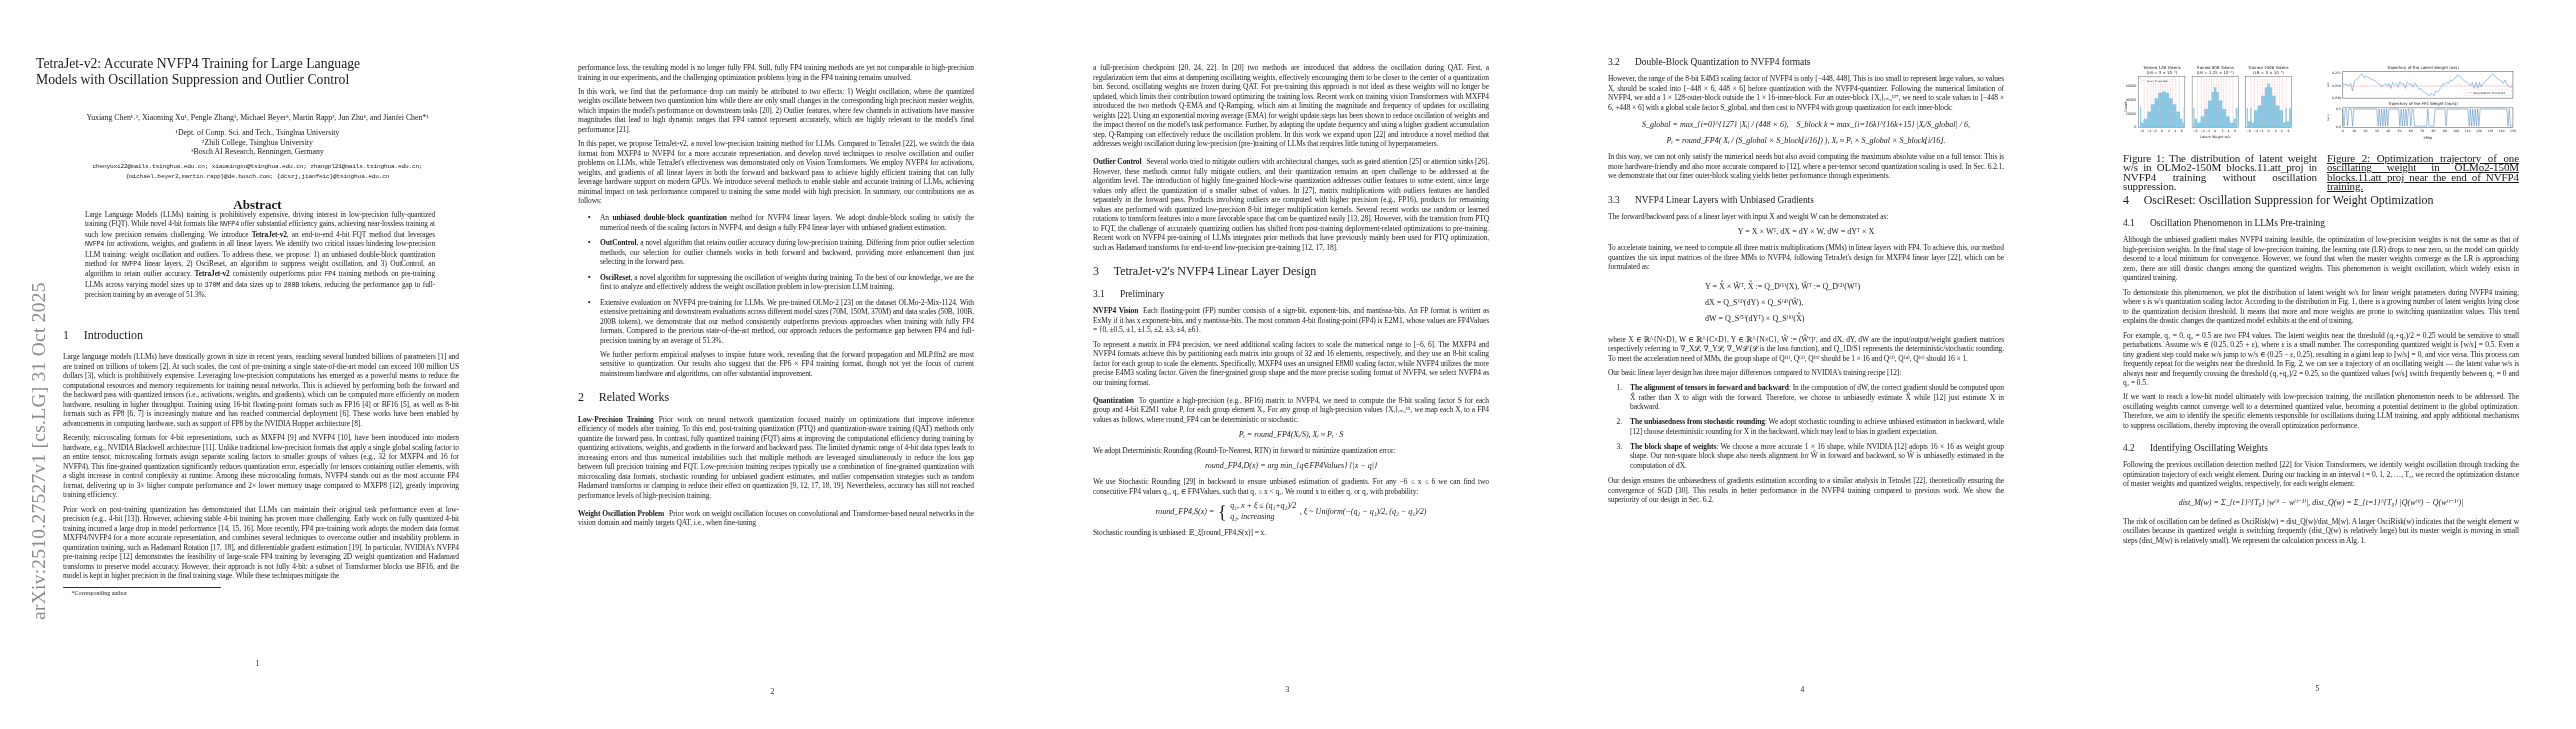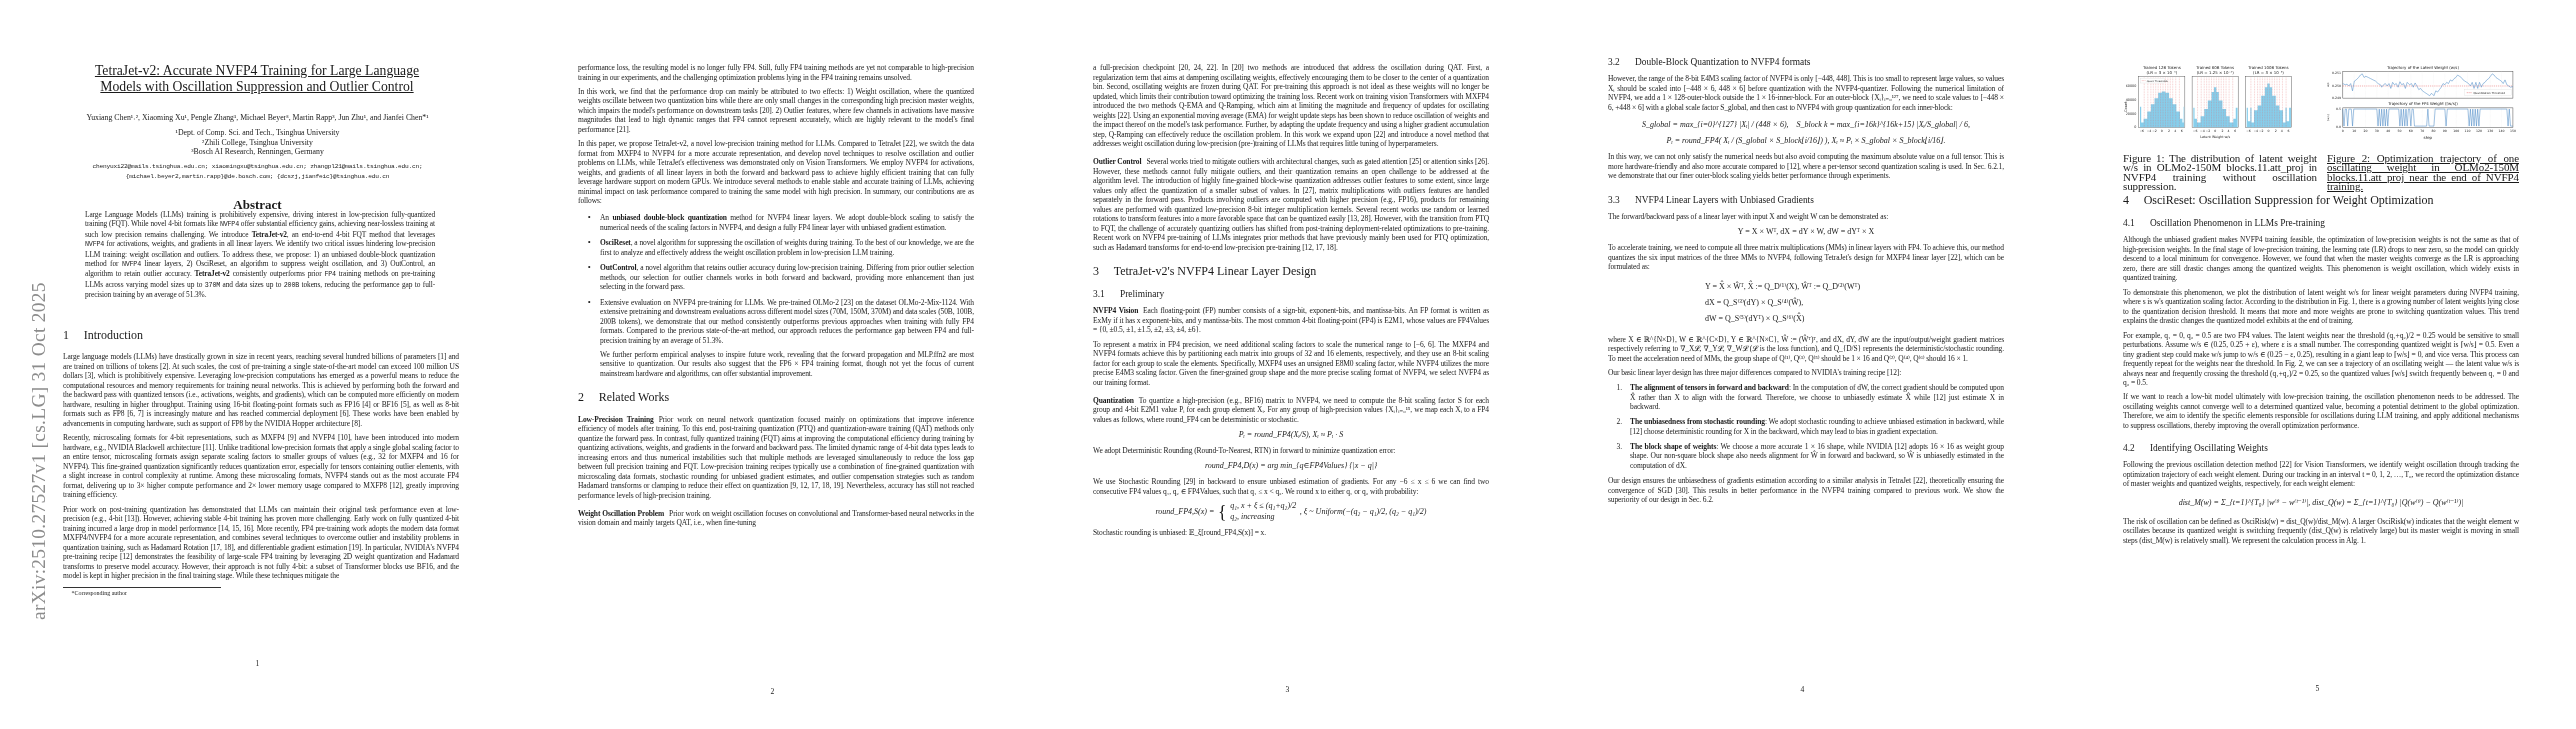--- a/index.html
+++ b/index.html
@@ -18,21 +18,21 @@
   .eq { text-align: center; font-size: 8px; font-style: italic; margin: 3.6px 0 6px 0; line-height: 11px; }
   .pagenum { position: absolute; bottom: 0; top: 662px; left: 0; width: 515px; text-align: center; font-size: 7.6px; }
   ul.bullets { list-style: none; margin: 7.3px 0 6px 0; }
   ul.bullets li { position: relative; padding-left: 22px; font-size: 7.5px; line-height: 9.5px; text-align: justify; margin-bottom: 6px; letter-spacing: -0.1px; }
   ul.bullets li::before { content: "\2022"; position: absolute; left: 9.7px; top: 0; font-size: 8.5px; }
   ol.numbered { list-style: none; margin: 6px 0 6px 0; }
   ol.numbered li { position: relative; padding-left: 22px; font-size: 7.5px; line-height: 9.5px; text-align: justify; margin-bottom: 5.5px; letter-spacing: -0.1px; }
   ol.numbered li .n { position: absolute; left: 8.5px; top: 0; }
 
   
-  .title { position: absolute; top: 63px; left: 36px; width: 442px; text-align: center; font-size: 13.7px; line-height: 16.4px; text-decoration: underline; }
+  .title { position: absolute; top: 56px; left: 36px; width: 442px; text-align: left; font-size: 13.7px; line-height: 16.4px; }
   .authors { position: absolute; top: 113px; left: 24px; width: 467px; text-align: center; font-size: 7.8px; }
   .affils { position: absolute; top: 128px; left: 24px; width: 467px; text-align: center; font-size: 7.8px; line-height: 9.7px; }
   .emails { position: absolute; top: 162px; left: 24px; width: 467px; text-align: center; font-family: "Liberation Mono", "DejaVu Sans Mono", monospace; font-size: 6.2px; line-height: 9.7px; letter-spacing: -0.2px; }
   .abs-head { position: absolute; top: 197px; left: 0; width: 515px; text-align: center; font-size: 13px; font-weight: bold; }
   .abstract { position: absolute; top: 210px; left: 85px; width: 350px; font-size: 7.4px; line-height: 9.4px; text-align: justify; letter-spacing: -0.1px; }
   .arxiv { position: absolute; left: 4.9px; top: 79px; width: 24px; height: 547px; }
   .arxiv span { position: absolute; left: 0; top: 0; transform-origin: 0 0; transform: translate(23px, 541px) rotate(-90deg); white-space: nowrap; font-family: "Liberation Serif", "DejaVu Serif", serif; font-size: 19.4px; color: #8c8c8c; letter-spacing: 0.3px; }
   .footnote-rule { width: 158px; border-top: 0.6px solid #333; margin: 6px 0 2.4px 0; }
   .footnote { font-size: 6px; padding-left: 8.5px; }
 
@@ -82,22 +82,22 @@
     <div class="pagenum" style="top:659px;">1</div>
   </div>
 
   <div class="page">
     <div class="col" style="top: 63px;">
       <p class="p">performance loss, the resulting model is no longer fully FP4. Still, fully FP4 training methods are yet not comparable to high-precision training in our experiments, and the challenging optimization problems lying in the FP4 training remains unsolved.</p>
       <p class="p">In this work, we find that the performance drop can mainly be attributed to two effects: 1) Weight oscillation, where the quantized weights oscillate between two quantization bins while there are only small changes in the corresponding high precision master weights, which impairs the model's performance on downstream tasks [20]. 2) Outlier features, where few channels in activations have massive magnitudes that lead to high dynamic ranges that FP4 cannot represent accurately, which are highly relevant to the model's final performance [21].</p>
       <p class="p">In this paper, we propose TetraJet-v2, a novel low-precision training method for LLMs. Compared to TetraJet [22], we switch the data format from MXFP4 to NVFP4 for a more accurate representation, and develop novel techniques to resolve oscillation and outlier problems on LLMs, while TetraJet's effectiveness was demonstrated only on Vision Transformers. We employ NVFP4 for activations, weights, and gradients of all linear layers in both the forward and backward pass to achieve highly efficient training that can fully leverage hardware support on modern GPUs. We introduce several methods to enable stable and accurate training of LLMs, achieving minimal impact on task performance compared to training the same model with high precision. In summary, our contributions are as follows:</p>
       <ul class="bullets">
         <li><span>An </span><b>unbiased double-block quantization</b><span> method for NVFP4 linear layers. We adopt double-block scaling to satisfy the numerical needs of the scaling factors in NVFP4, and design a fully FP4 linear layer with unbiased gradient estimation.</span></li>
+        <li><b>OutControl</b><span>, a novel algorithm that retains outlier accuracy during low-precision training. Differing from prior outlier selection methods, our selection for outlier channels works in both forward and backward, providing more enhancement than just selecting in the forward pass.</span></li>
         <li><b>OsciReset</b><span>, a novel algorithm for suppressing the oscillation of weights during training. To the best of our knowledge, we are the first to analyze and effectively address the weight oscillation problem in low-precision LLM training.</span></li>
-        <li><b>OutControl</b><span>, a novel algorithm that retains outlier accuracy during low-precision training. Differing from prior outlier selection methods, our selection for outlier channels works in both forward and backward, providing more enhancement than just selecting in the forward pass.</span></li>
         <li><span>Extensive evaluation on NVFP4 pre-training for LLMs. We pre-trained OLMo-2 [23] on the dataset OLMo-2-Mix-1124. With extensive pretraining and downstream evaluations across different model sizes (70M, 150M, 370M) and data scales (50B, 100B, 200B tokens), we demonstrate that our method consistently outperforms previous approaches when training with fully FP4 formats. Compared to the previous state-of-the-art method, our approach reduces the performance gap between FP4 and full-precision training by an average of 51.3%.</span>
           <div style="margin-top:4.9px;">We further perform empirical analyses to inspire future work, revealing that the forward propagation and MLP.ffn2 are most sensitive to quantization. Our results also suggest that the FP6 × FP4 training format, though not yet the focus of current mainstream hardware and algorithms, can offer substantial improvement.</div>
         </li>
       </ul>
       <div class="h1"><span class="num">2</span><span>Related Works</span></div>
       <p class="p"><span class="para-head">Low-Precision Training</span><span>Prior work on neural network quantization focused mainly on optimizations that improve inference efficiency of models after training. To this end, post-training quantization (PTQ) and quantization-aware training (QAT) methods only quantize the forward pass. In contrast, fully quantized training (FQT) aims at improving the computational efficiency during training by quantizing activations, weights, and gradients in the forward and backward pass. The limited dynamic range of 4-bit data types leads to increasing errors and thus numerical instabilities such that multiple methods are leveraged simultaneously to reduce the loss gap between full precision training and FQT. Low-precision training recipes typically use a combination of fine-grained quantization with microscaling data formats, stochastic rounding for unbiased gradient estimates, and outlier compensation strategies such as random Hadamard transforms or clamping to reduce their effect on quantization [9, 12, 17, 18, 19]. Nevertheless, accuracy has still not reached performance levels of high-precision training.</span></p>
       <p class="p" style="margin-top:8.5px;"><span class="para-head">Weight Oscillation Problem</span><span>Prior work on weight oscillation focuses on convolutional and Transformer-based neural networks in the vision domain and mainly targets QAT, i.e., when fine-tuning</span></p>
     </div>
     <div class="pagenum" style="top:687px;">2</div>
   </div>

